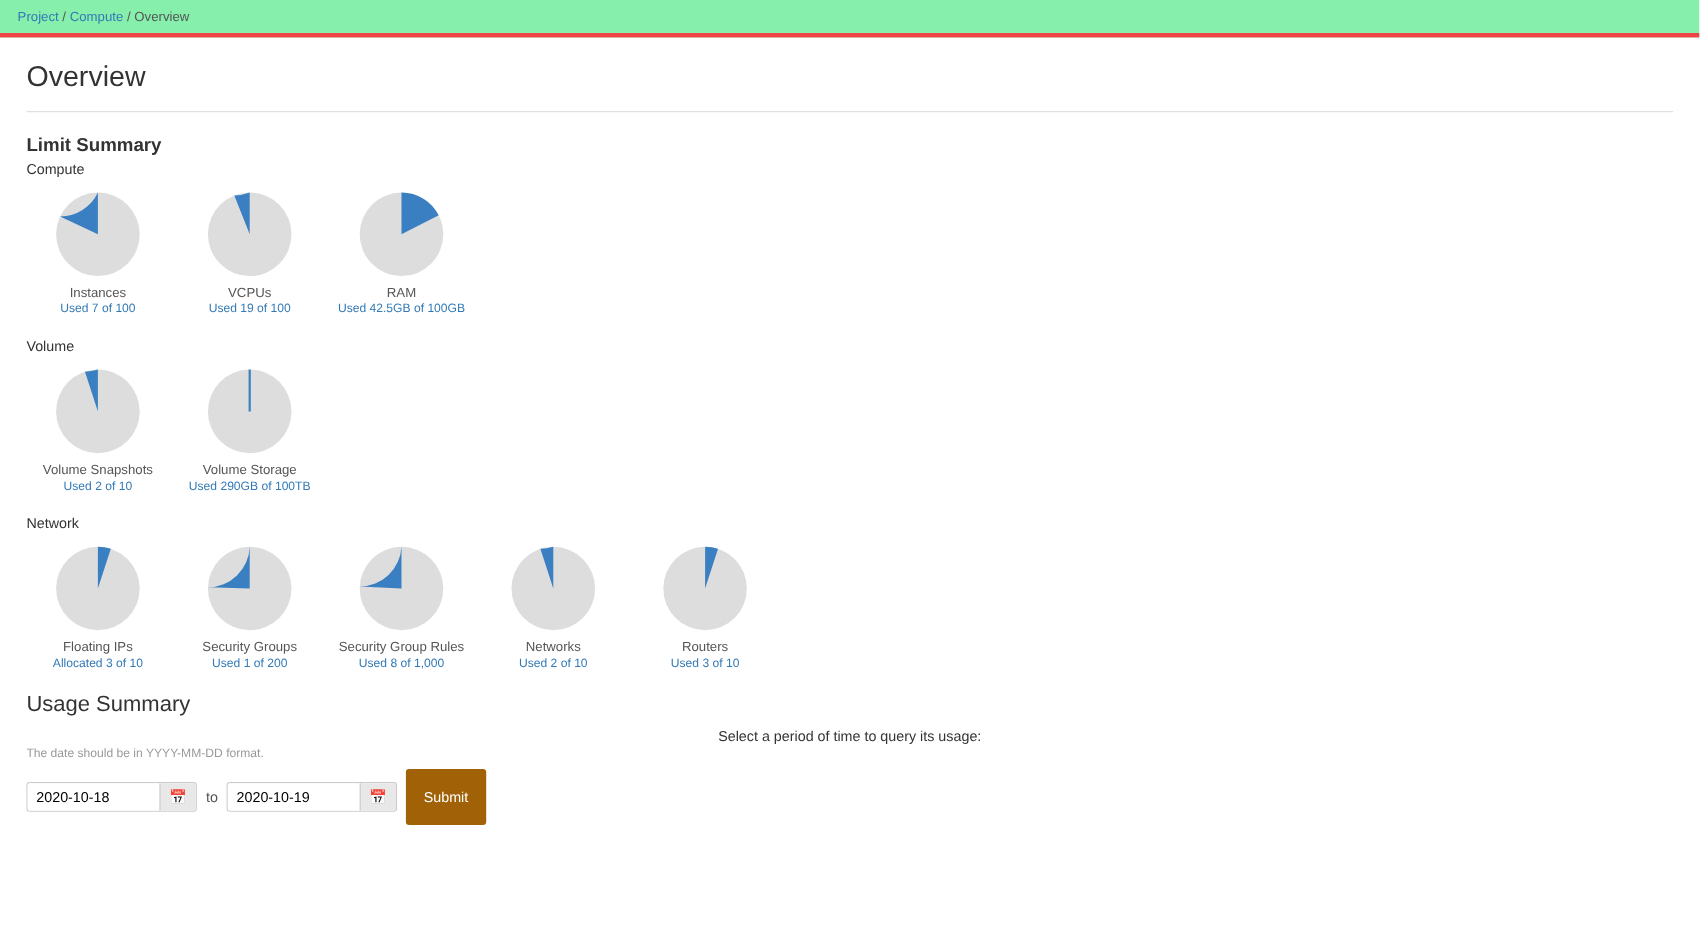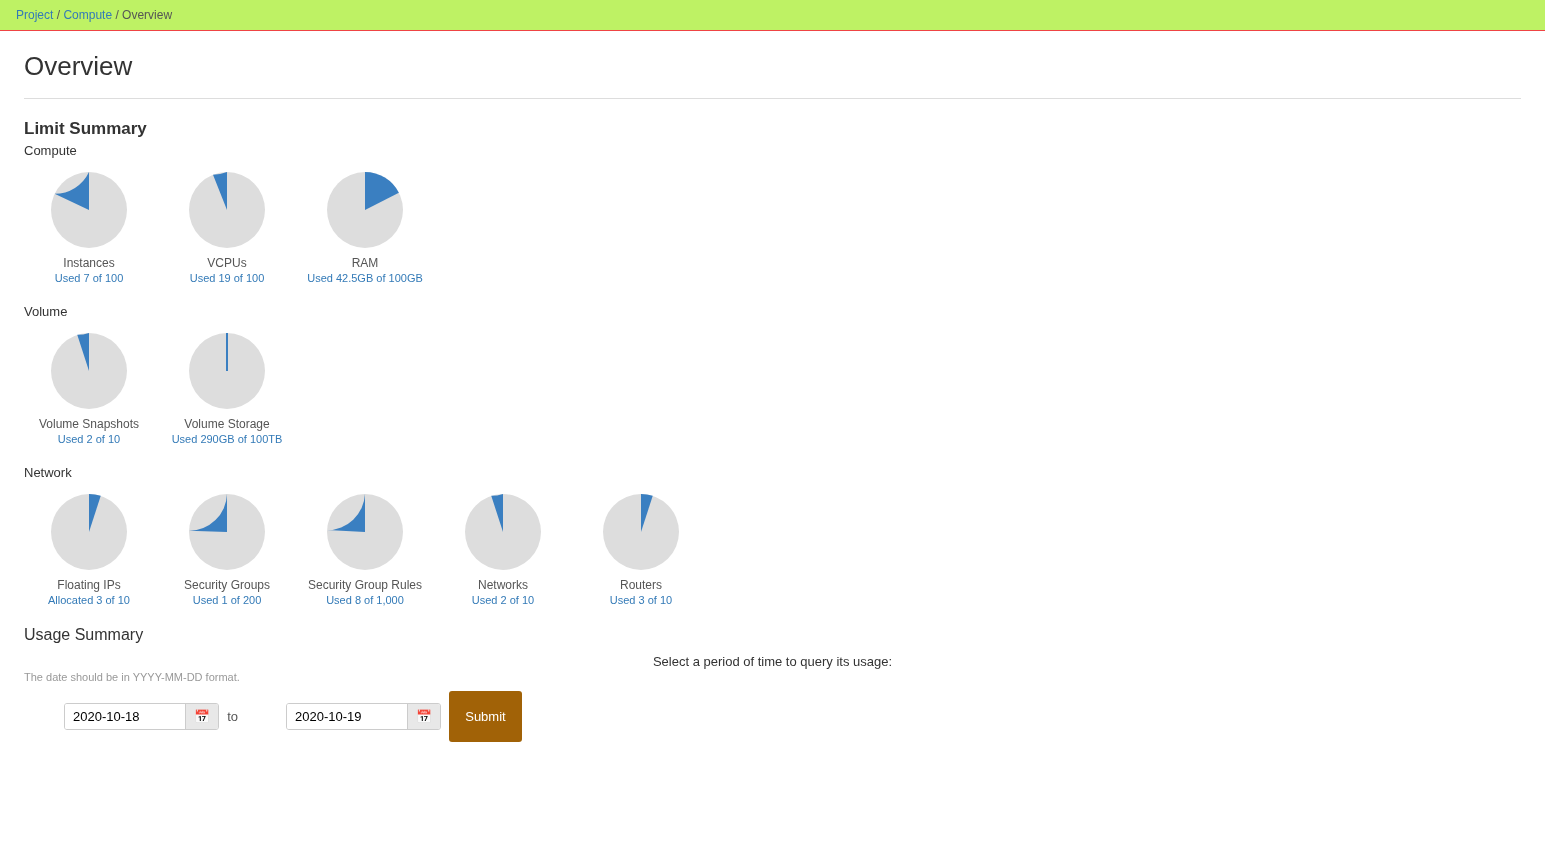--- a/index.html
+++ b/index.html
@@ -1,23 +1,23 @@
 <!DOCTYPE html>
 <html><head>
   <meta charset="utf-8">
   <style>
     * { box-sizing: border-box; margin: 0; padding: 0; }
     body { font-family: Arial, sans-serif; font-size: 13px; color: #333; background: #fff; }
 
     .breadcrumb {
-      background: #bef264;
+      background: #86efac;
       padding: 8px 16px;
       font-size: 12px;
       color: #555;
-      border-bottom: 1px solid #ef4444;
+      border-bottom: 4px solid #ef4444;
     }
     .breadcrumb a { color: #337ab7; text-decoration: none; }
     .breadcrumb span { color: #555; }
 
     .page-content {
       padding: 20px 24px;
     }
 
     h1 {
       font-size: 26px;
@@ -77,21 +77,21 @@
     svg.pie-chart {
       width: 80px;
       height: 80px;
     }
 
     .usage-summary-section {
       margin-top: 20px;
     }
 
     .usage-summary-section h2 {
-      font-size: 16px;
+      font-size: 20px;
       font-weight: 300;
       margin-bottom: 10px;
     }
 
     .usage-form-label {
       font-size: 13px;
       margin-bottom: 2px;
       text-align: center;
     }
 
@@ -106,21 +106,20 @@
       align-items: center;
       gap: 8px;
     }
 
     .date-input-wrap {
       display: flex;
       align-items: center;
       border: 1px solid #ccc;
       border-radius: 3px;
       overflow: hidden;
-      margin-left: 40px;
     }
 
     .date-input-wrap input {
       border: none;
       padding: 5px 8px;
       font-size: 13px;
       outline: none;
       width: 120px;
     }
 

